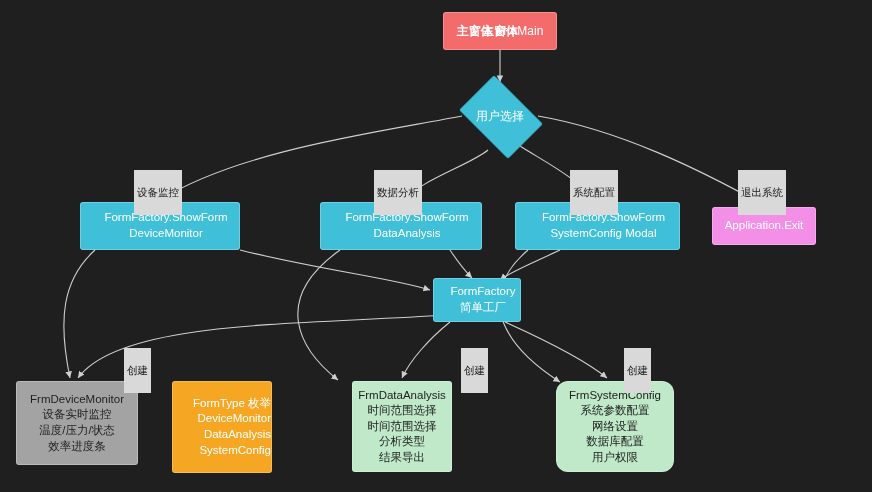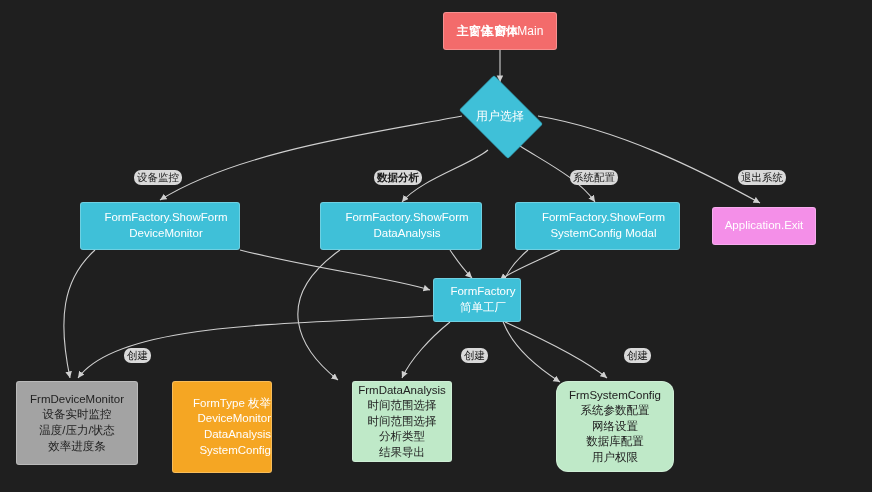--- a/index.html
+++ b/index.html
@@ -93,22 +93,22 @@
     justify-content: center;
     color: #ffffff;
     font-size: 12px;
     white-space: nowrap;
   }
   .edge-label {
     position: absolute;
     background: #d9d9d9;
     color: #1a1a1a;
     font-size: 10.5px;
-    padding: 1px 3px;
-    border-radius: 7px;
+    padding: 16px 3px;
+    border-radius: 0;
     white-space: nowrap;
     z-index: 4;
     line-height: 1.2;
   }
 </style>
 </head>
 <body>
 
 <div id="canvas">
 
@@ -147,21 +147,21 @@
   <div class="node" style="left:443px; top:12px; width:114px; height:38px; background:transparent; border:none;">
     <span class="line" style="font-size:12px;"><span style="font-weight:bold;">主窗体</span><span> FrmMain</span></span>
   </div>
 
   <div class="diamond-wrap" style="left:452px; top:82px; width:96px; height:68px;">
     <div class="diamond-shape"></div>
     <div class="diamond-label">用户选择</div>
   </div>
 
   <div class="edge-label" style="left:134px; top:170px;">设备监控</div>
-  <div class="edge-label" style="left:374px; top:170px;font-weight:bold;">数据分析</div>
+  <div class="edge-label" style="left:374px; top:170px;">数据分析</div>
   <div class="edge-label" style="left:570px; top:170px;">系统配置</div>
   <div class="edge-label" style="left:738px; top:170px;">退出系统</div>
 
   <div class="node box n-cyan" style="left:80px; top:202px; width:160px; height:48px;">
     <span class="line">FormFactory.ShowForm</span>
     <span class="line">DeviceMonitor</span>
   </div>
 
   <div class="node box n-cyan" style="left:320px; top:202px; width:162px; height:48px;">
     <span class="line">FormFactory.ShowForm</span>
@@ -193,21 +193,21 @@
     <span class="line">效率进度条</span>
   </div>
 
   <div class="node box n-orange" style="left:172px; top:381px; width:100px; height:92px;align-items:flex-end;">
     <span class="line">FormType 枚举</span>
     <span class="line">DeviceMonitor</span>
     <span class="line">DataAnalysis</span>
     <span class="line">SystemConfig</span>
   </div>
 
-  <div class="node box n-greenmid" style="left:352px; top:381px; width:100px; height:81px;">
+  <div class="node box n-greenmid" style="left:352px; top:381px; width:100px; height:91px;">
     <span class="line">FrmDataAnalysis</span>
     <span class="line">时间范围选择</span>
     <span class="line">时间范围选择</span>
     <span class="line">分析类型</span>
     <span class="line">结果导出</span>
   </div>
 
   <div class="node box n-greenmid" style="left:556px; top:381px; width:118px; height:91px;border-radius:12px;">
     <span class="line">FrmSystemConfig</span>
     <span class="line">系统参数配置</span>

